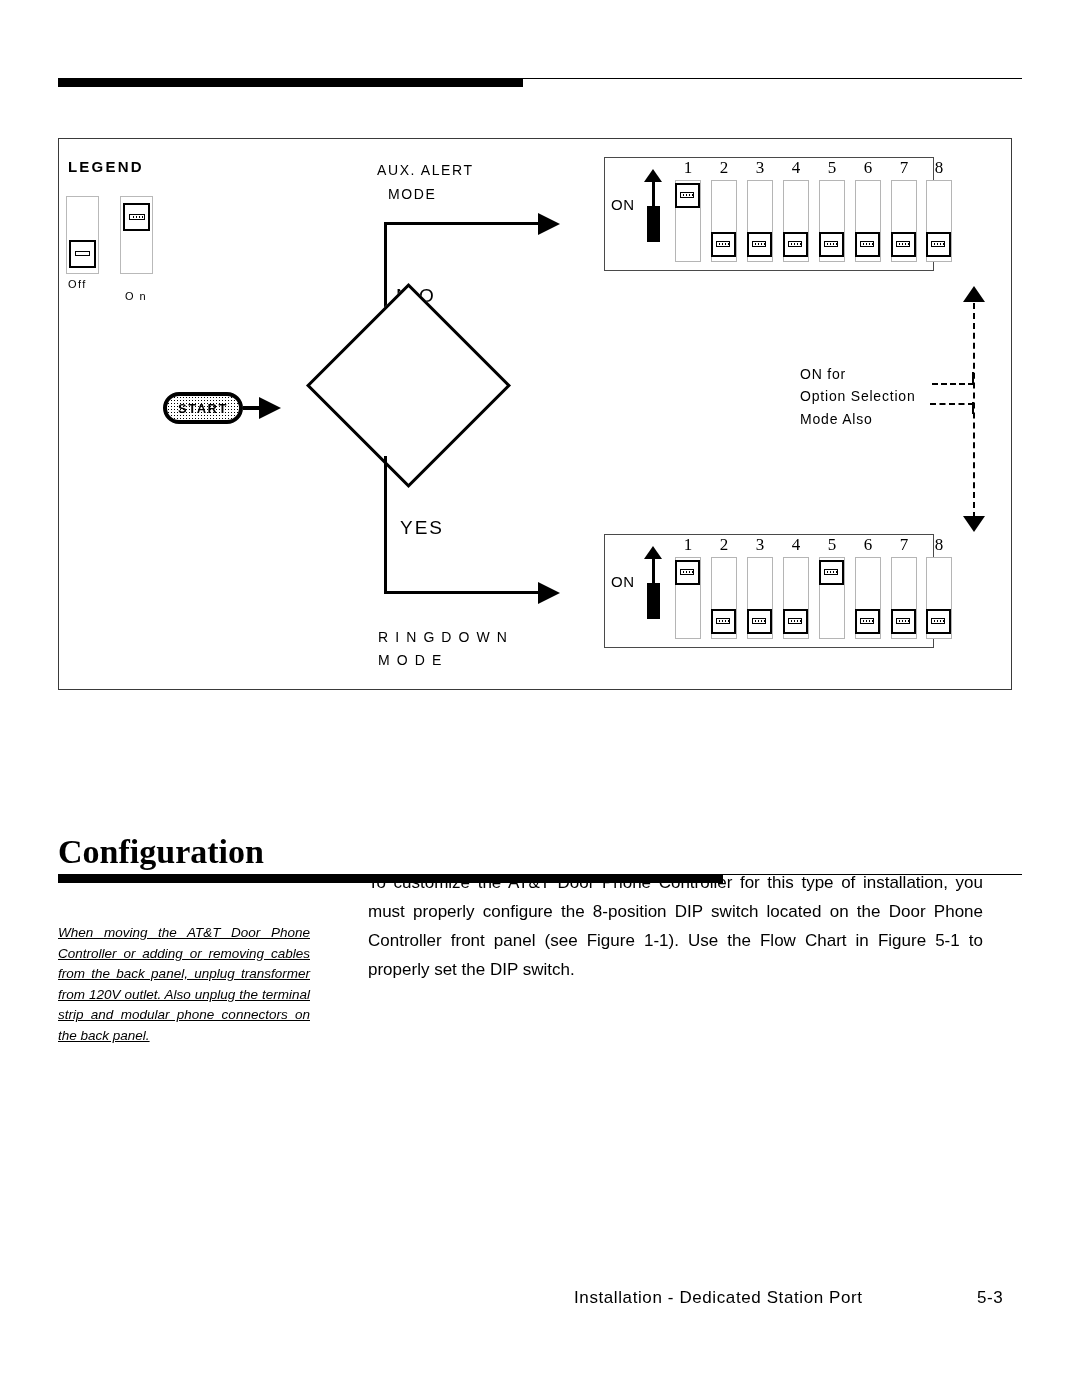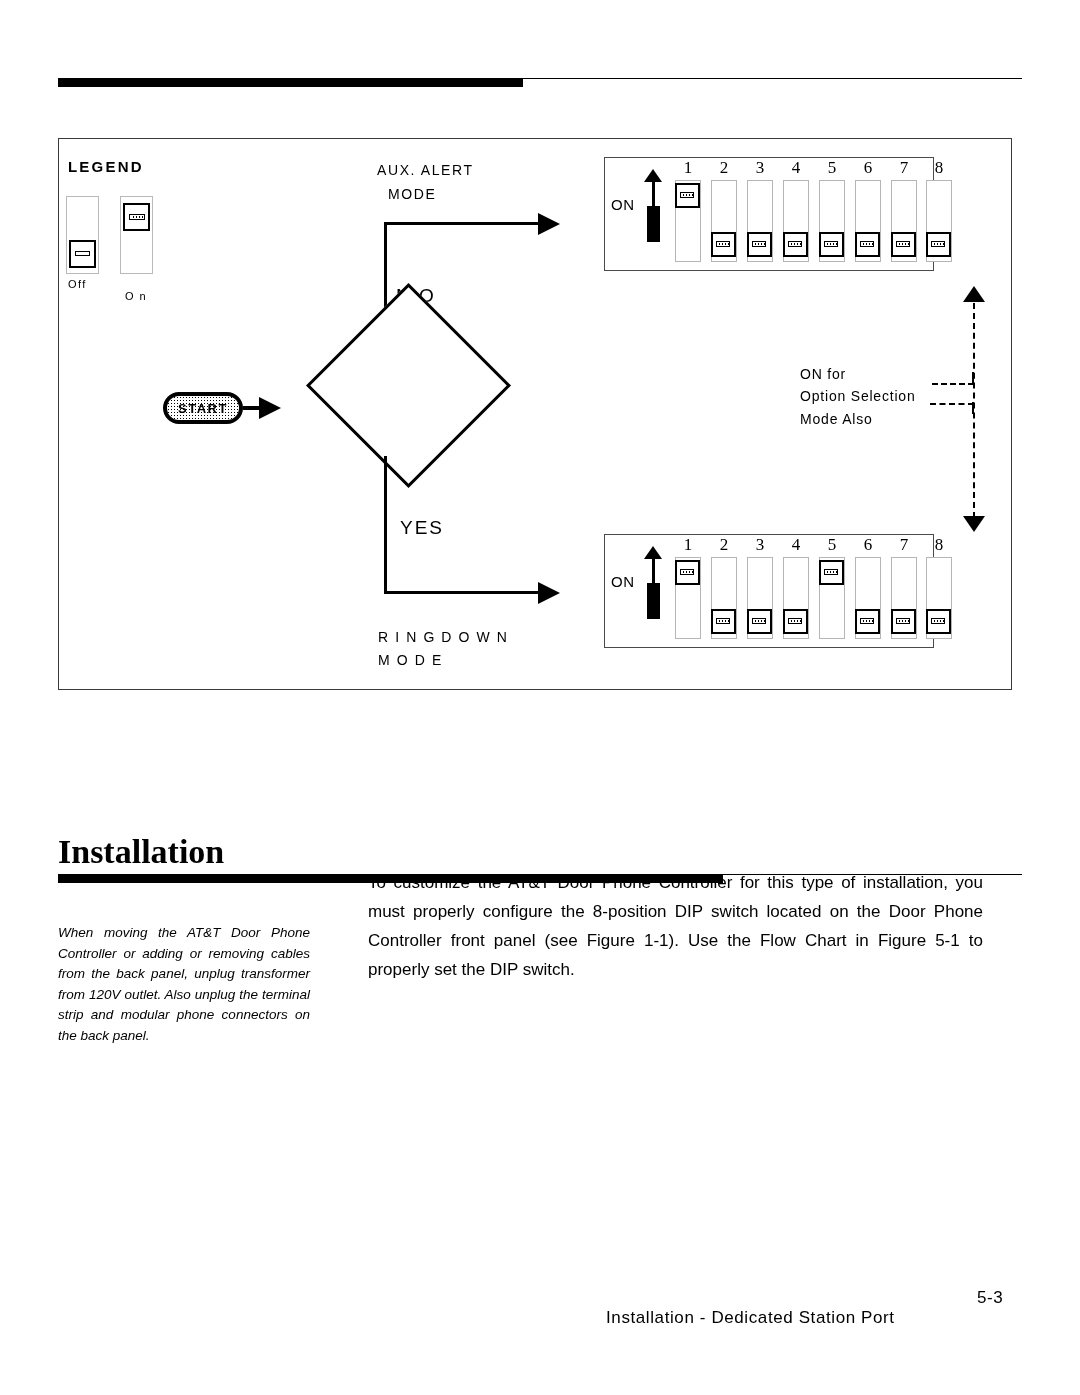--- a/index.html
+++ b/index.html
@@ -67,21 +67,21 @@
         background:#fff;box-sizing:border-box;}
   .num{position:absolute;top:0px;font-size:17px;font-family:"Liberation Serif",serif;
        width:26px;text-align:center;}
 
   
   .dash-v{position:absolute;width:0;border-left:2px dashed #000;}
   .dash-h{position:absolute;height:0;border-top:2px dashed #000;}
   .sol{position:absolute;background:#000;}
 
   .note{position:absolute;font-size:13.5px;line-height:20.5px;font-style:italic;
-        text-align:justify;}
+        text-align:justify;text-decoration:underline;}
   .body{position:absolute;font-size:17px;line-height:29px;text-align:justify;}
   .caption{position:absolute;font-family:"Liberation Serif",serif;font-size:22px;line-height:36px;}
   .h1{position:absolute;font-family:"Liberation Serif",serif;font-size:34px;font-weight:bold;}
   .footer{position:absolute;font-size:17px;letter-spacing:0.6px;}
 </style>
 </head>
 <body>
 
 <div class="page">
 
@@ -336,24 +336,24 @@
   <div class="dash-h" style="left:932px;top:383px;width:42px;"></div>
   <div class="dash-h" style="left:930px;top:403px;width:44px;"></div>
   <div class="sol" style="left:972px;top:372px;width:2px;height:12px;"></div>
   <div class="sol" style="left:972px;top:402px;width:2px;height:12px;"></div>
 
   <div class="ftxt" style="left:800px;top:366px;letter-spacing:0.8px;">ON  for</div>
   <div class="ftxt" style="left:800px;top:388px;letter-spacing:0.8px;">Option   Selection</div>
   <div class="ftxt" style="left:800px;top:411px;letter-spacing:0.8px;">Mode  Also</div>
 
 
-  <div class="h1" style="left:58px;top:833px;">Installation</div>
+  <div class="h1" style="left:58px;top:833px;">Configuration</div>
   <div class="rule-thick" style="left:58px;top:874px;width:665px;height:9px;"></div>
   <div class="rule-thin" style="left:723px;top:874px;width:299px;"></div>
 
   <div class="note" style="left:58px;top:923px;width:252px;">When moving the AT&amp;T Door Phone Controller or adding or removing cables from the back panel, unplug transformer from 120V outlet. Also unplug the terminal strip and modular phone connectors on the back panel.</div>
 
   <div class="body" style="left:368px;top:868px;width:615px;">To customize the AT&amp;T Door Phone Controller for this type of installation, you must properly configure the 8-position DIP switch located on the Door Phone Controller front panel (see Figure 1-1). Use the Flow Chart in Figure 5-1 to properly set the DIP switch.</div>
 
-  <div class="footer" style="left:606px;top:1288px;margin-top:20px;">Installation  -  Dedicated  Station  Port</div>
+  <div class="footer" style="left:574px;top:1288px;">Installation  -  Dedicated  Station  Port</div>
   <div class="footer" style="left:977px;top:1288px;">5-3</div>
 
 </div>
 
 </body></html>

